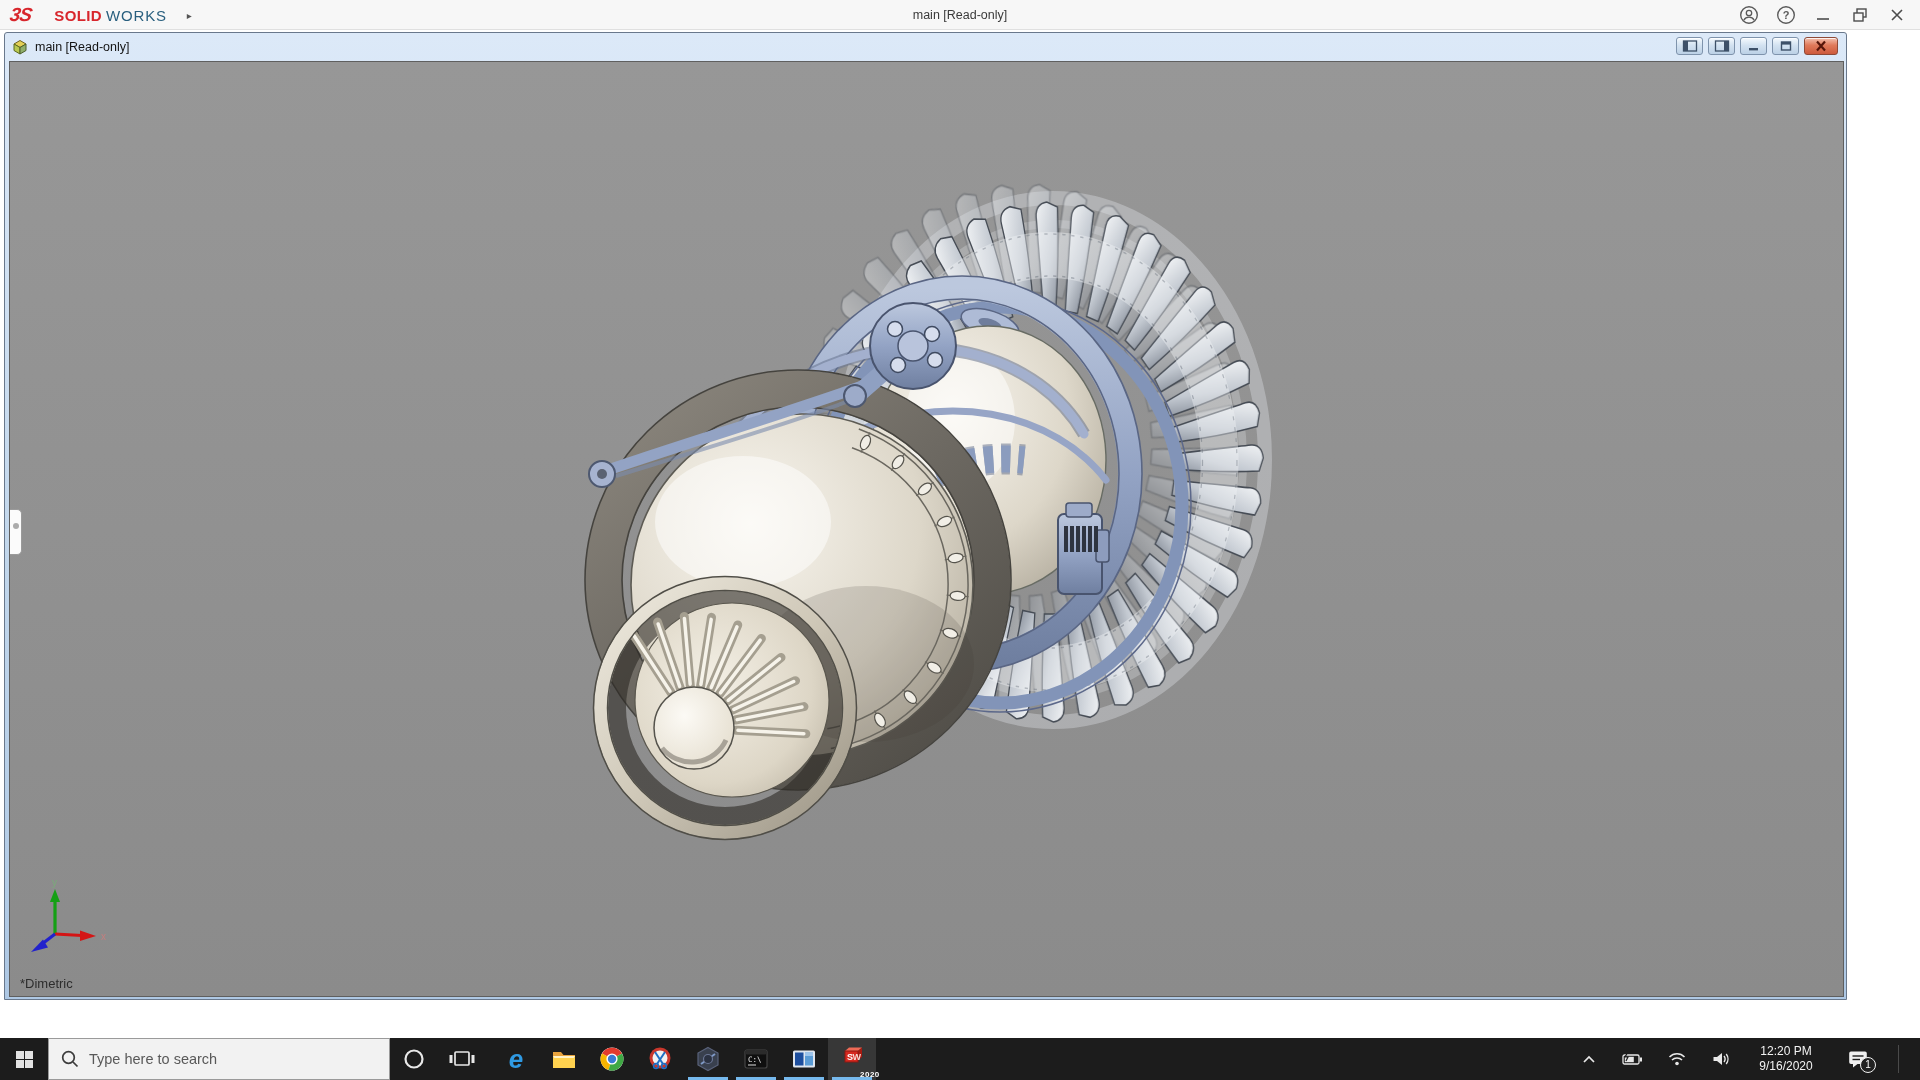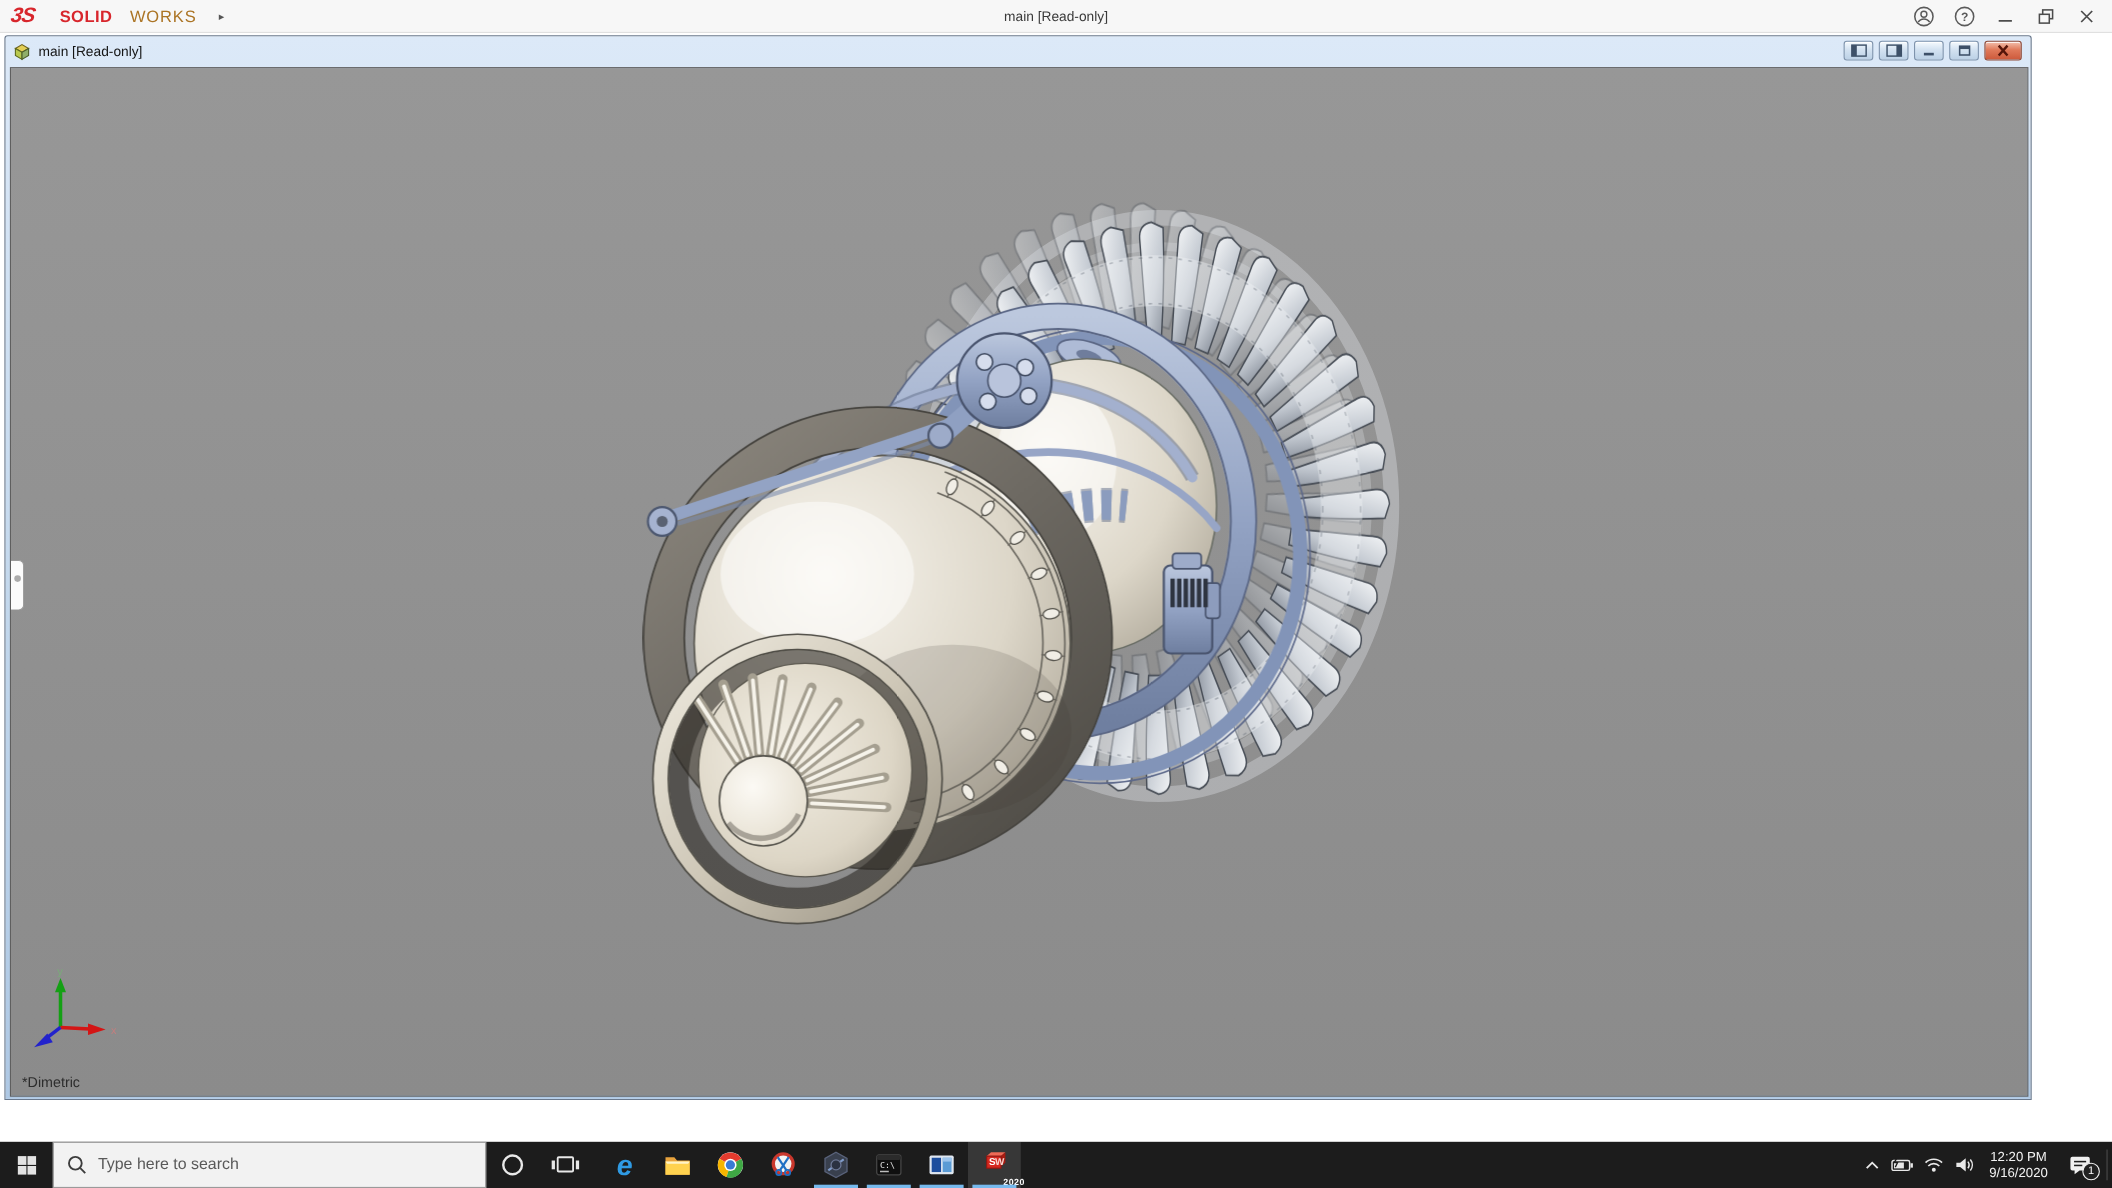--- a/index.html
+++ b/index.html
@@ -5,21 +5,21 @@
   * { margin:0; padding:0; box-sizing:border-box; }
   html,body { width:1920px; height:1080px; overflow:hidden; background:#fff;
               font-family:"Liberation Sans", sans-serif; }
 
   
   .app-titlebar { position:absolute; left:0; top:0; width:1920px; height:30px;
     background:#f7f7f7; border-bottom:1px solid #e0e0e0; z-index:40; }
   .logo-wrap { position:absolute; left:10px; top:0; height:30px; display:flex; align-items:center; gap:4px; }
   .logo-mark { font-style:italic; font-weight:bold; font-size:19px; color:#d8262c; transform:skewX(-10deg); letter-spacing:-1px; }
   .brand-bold { font-weight:bold; font-size:15px; color:#d8262c; letter-spacing:.4px; margin-left:19px; }
-  .brand-light { font-weight:400; font-size:15px; color:#a16207; opacity:.88; letter-spacing:.8px;margin-left:12px; }
+  .brand-light { font-weight:400; font-size:15px; color:#0c4a6e; opacity:.88; letter-spacing:.8px; }
   .flyout-arrow { margin-left:16px; color:#555; font-size:10px; cursor:pointer; }
   .app-title { position:absolute; left:0; right:0; top:0; height:30px; line-height:30px;
     text-align:center; font-size:12.5px; color:#3a3a3a; pointer-events:none; }
   .app-controls { position:absolute; right:12px; top:0; height:30px; display:flex; align-items:center; gap:15px; }
   .app-ctl { width:22px; height:22px; display:flex; align-items:center; justify-content:center; cursor:pointer; }
 
   
   .workspace { position:absolute; left:0; top:30px; width:1920px; height:1008px; background:#ffffff; }
   .doc-window { position:absolute; left:4px; top:2px; width:1843px; height:968px;
     background:linear-gradient(180deg,#dce9f8 0%,#c2d7ec 55%,#aec8e4 100%);
@@ -41,31 +41,31 @@
     border:1px solid #9a9a9a; border-left:none; border-radius:0 5px 5px 0; cursor:pointer; }
   .panel-tab .dot { position:absolute; left:2.5px; top:13px; width:6px; height:6px; border-radius:50%; background:#ababab; }
 
   .orientation-label { position:absolute; left:10px; bottom:5px; font-size:13px; font-weight:normal; color:#2d2d2d; }
   .triad { position:absolute; left:12px; bottom:36px; }
 
   
   .taskbar { position:absolute; left:0; bottom:0; width:1920px; height:42px; background:#1c1c1c;
     display:flex; align-items:stretch; z-index:50; }
   .tb-btn { width:48px; display:flex; align-items:center; justify-content:center; cursor:pointer; position:relative; }
-  .search-box { width:394px; height:42px; position:relative; }
+  .search-box { width:342px; height:42px; position:relative; }
   .search-box input { width:100%; height:100%; border:1px solid #9a9a9a; background:#f2f2f2;
     padding-left:40px; font-size:14.5px; color:#333; font-family:"Liberation Sans",sans-serif; outline:none; }
   .search-box input::placeholder { color:#595959; opacity:1; }
   .search-glyph { position:absolute; left:12px; top:11px; pointer-events:none; }
   .app-cells { display:flex; margin-left:6px; }
   .app-cell { width:48px; position:relative; display:flex; align-items:center; justify-content:center; cursor:pointer; }
   .app-cell.running::after { content:""; position:absolute; left:4px; right:4px; bottom:0; height:3px; background:#76b9ed; }
   .app-cell.active { background:rgba(255,255,255,.12); }
   .sw-year { position:absolute; left:0; right:0; bottom:1px; text-align:center; font-size:8px; font-weight:bold; color:#fff; letter-spacing:.5px;margin-left:32px; }
-  .tray { margin-left:auto; display:flex; align-items:center; gap:0; padding-right:1px; }
+  .tray { margin-left:auto; display:flex; align-items:center; gap:16px; padding-right:18px; }
   .tray-icon { width:28px; height:42px; display:flex; align-items:center; justify-content:center; cursor:pointer; }
   .clock { width:70px; text-align:center; color:#f2f2f2; font-size:12px; line-height:15px; cursor:pointer; padding:0 2px; }
   .action-center { width:42px; height:42px; position:relative; display:flex; align-items:center; justify-content:center; cursor:pointer; }
   .ac-badge { position:absolute; right:3px; bottom:7px; width:16px; height:16px; border-radius:50%;
     background:#222; border:1.5px solid #f2f2f2; color:#fff; font-size:10px; line-height:13px; text-align:center; }
   .tray-divider { width:1px; height:28px; background:#4a4a4a; margin:0 3px; align-self:center; }
 </style>
 </head>
 <body>
 

